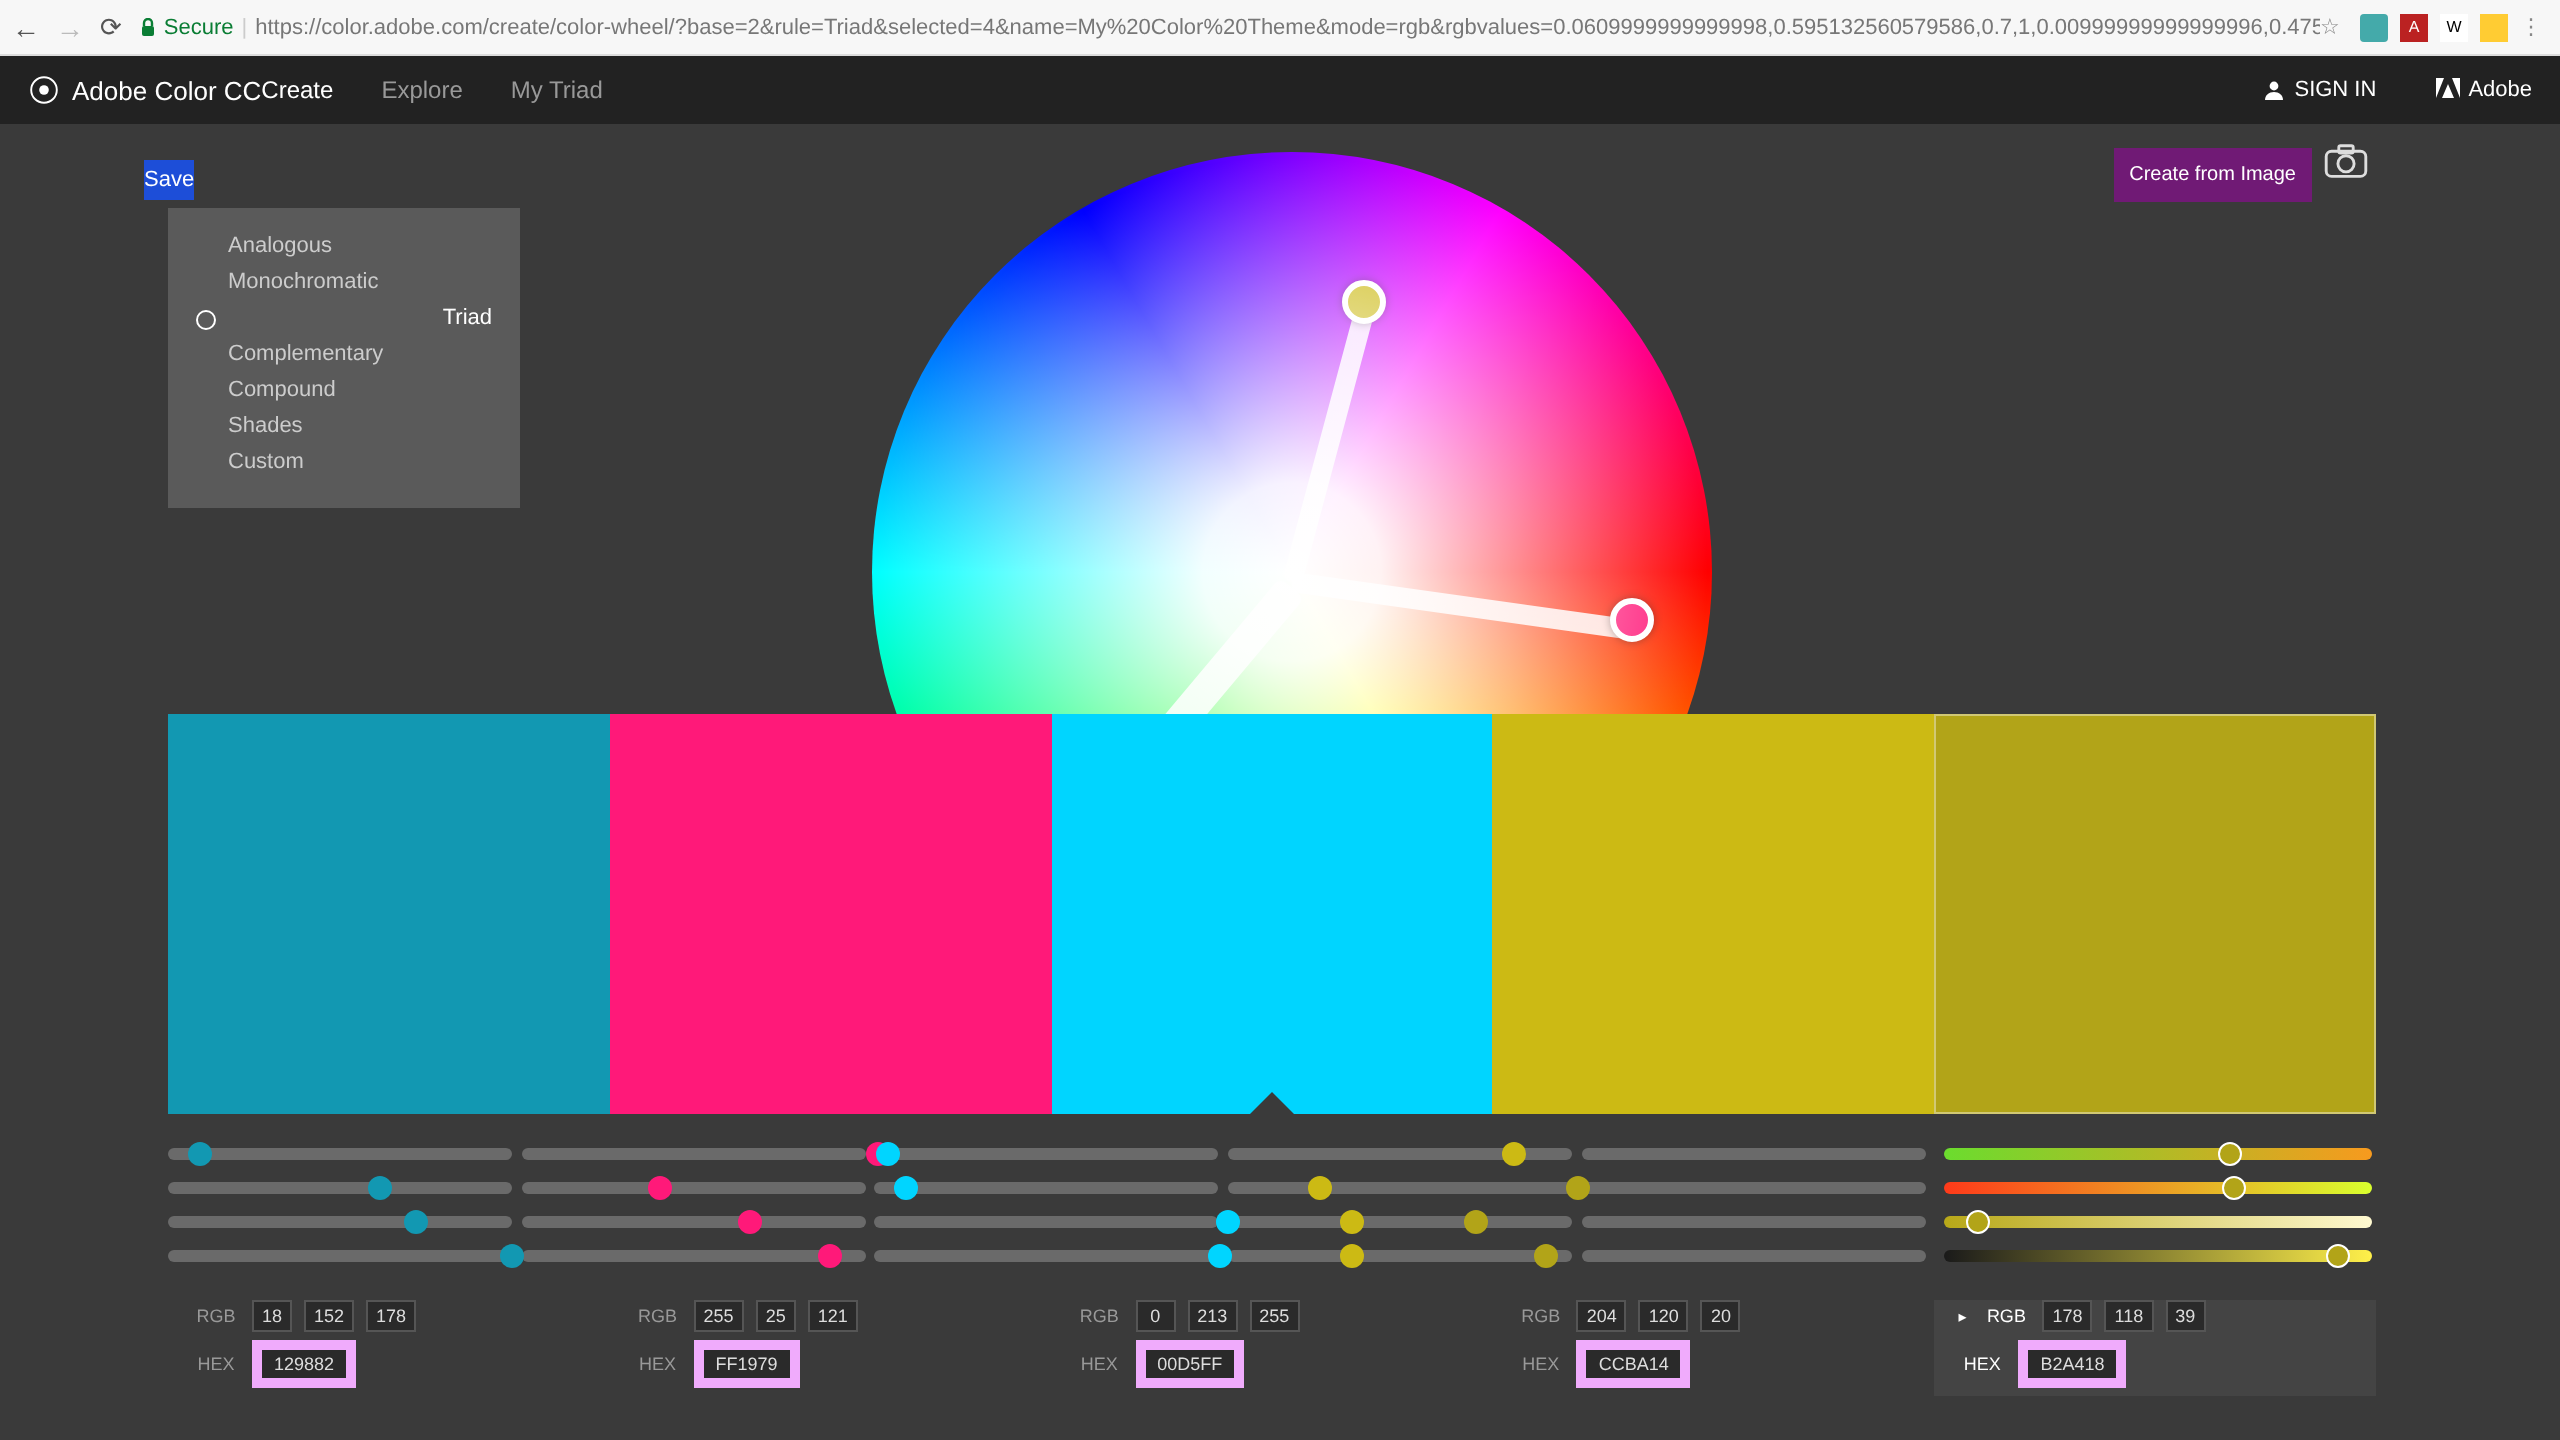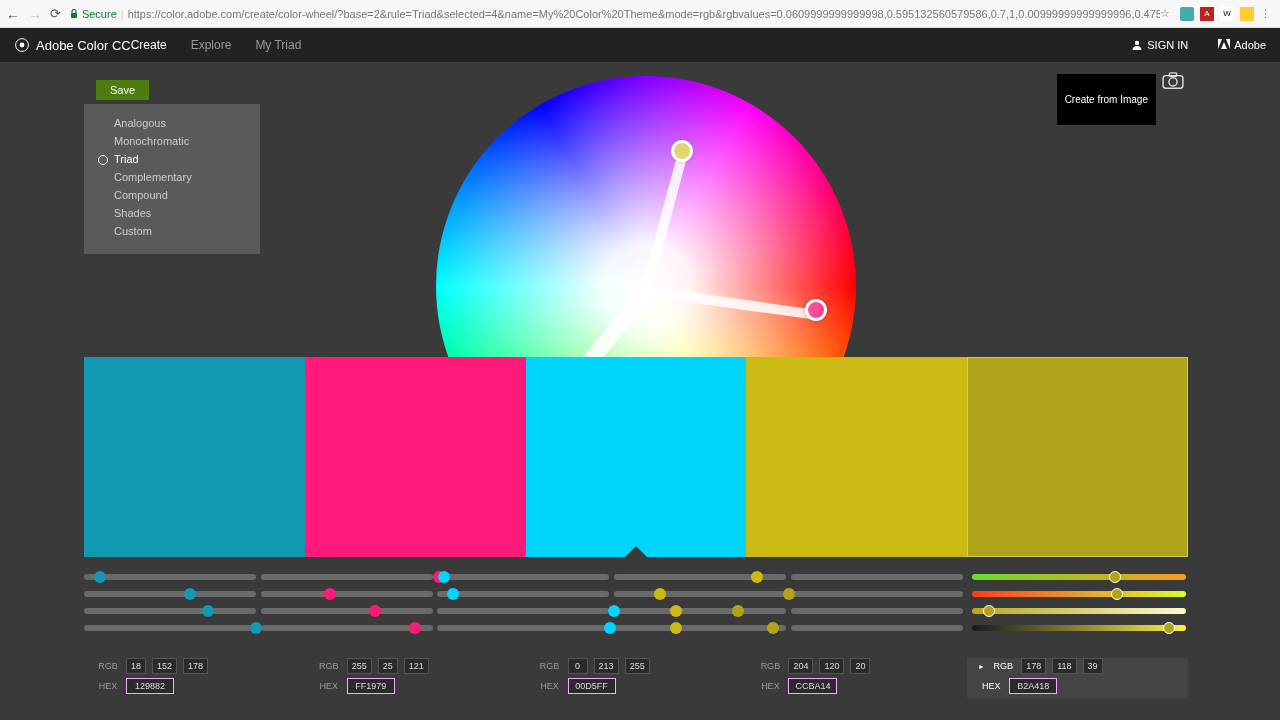--- a/index.html
+++ b/index.html
@@ -21,32 +21,32 @@
 .app-header .nav { display: flex; gap: 24px; }
 .app-header .nav a { color: #999; cursor: pointer; font-size: 12px; }
 .app-header .nav a.active { color: #fff; }
 .app-header .right { margin-left: auto; display: flex; align-items:center; gap: 30px; font-size: 11px; }
 .app-header .right .signin { display:flex; align-items:center; gap:4px; cursor:pointer; }
 .app-header .right .adobe { display:flex; align-items:center; gap:4px; cursor:pointer; }
 
 
 .main { position: relative; height: calc(720px - 28px - 34px); background: #3a3a3a; }
 
-.save-btn { position: absolute; top: 18px; left: 96px; background: #4d7c0f; color: #fff; font-size: 11px; padding: 4px 14px; border: none; cursor: pointer; }
-
-.create-img-btn { position: absolute; top: 12px; right: 124px; background: #000000; color: #fff; font-size: 10px; padding: 20px 8px; border: none; cursor: pointer; }
+.save-btn { position: absolute; top: 18px; left: 72px; background: #1d4ed8; color: #fff; font-size: 11px; padding: 4px 0; border: none; cursor: pointer; }
+
+.create-img-btn { position: absolute; top: 12px; right: 124px; background: #701a75; color: #fff; font-size: 10px; padding: 8px 8px; border: none; cursor: pointer; }
 .camera-icon { position: absolute; top: 10px; right: 96px; width: 22px; height: 18px; cursor:pointer; }
 
 
 .panel { position: absolute; top: 42px; left: 84px; width: 176px; background: #4d4d4d; border-radius: 2px; }
 .panel-header { display: flex; align-items:center; justify-content: space-between; padding: 10px 12px; font-size: 12px; color: #eee; }
 .panel-header .chev { color:#bbb; font-size:10px; }
 .panel-body { background: #5a5a5a; padding: 10px 14px 14px 14px; }
 .rule-item { font-size: 11px; color: #ccc; padding: 3px 0 3px 16px; position: relative; cursor: pointer; }
-.rule-item.active { color: #fff; }
+.rule-item.active { color: #fff; text-align: right; }
 .rule-item.active::before { content:''; position:absolute; left:0; top:5px; width:8px; height:8px; border:1px solid #fff; border-radius:50%; }
 
 
 .wheel-wrap { position: absolute; left: 436px; top: 14px; width: 420px; height: 420px; }
 .wheel { width: 100%; height: 100%; border-radius: 50%;
   background: conic-gradient(from 90deg,
     #ff0000, #ff8000, #ffff00, #80ff00, #00ff00, #00ff80,
     #00ffff, #0080ff, #0000ff, #8000ff, #ff00ff, #ff0080, #ff0000);
   position: relative;
 }
@@ -67,21 +67,21 @@
 .slider-dot { position:absolute; top:-1px; width:12px; height:12px; border-radius:50%; transform:translateX(-50%); }
 .grad-slider { position:absolute; top:2px; height:6px; border-radius:3px; }
 
 
 .values { position:absolute; bottom:22px; left:84px; right:92px; display:flex; }
 .val-col { flex:1; padding: 0 12px; }
 .val-col.selected { background: rgba(255,255,255,0.05); }
 .val-line { display:flex; align-items:center; gap:6px; font-size:9px; color:#aaa; margin-bottom:4px; }
 .val-line .lbl { width:24px; text-align:center; color:#999; }
 .val-line .num { background:#2a2a2a; padding:2px 4px; color:#ddd; min-width:20px; text-align:center; border:1px solid #555; font-size:9px; }
-.val-line .hex { background:#2a2a2a; padding:2px 6px; color:#ddd; min-width:48px; text-align:center; border:1px solid #f0abfc; font-size:9px; }
+.val-line .hex { background:#2a2a2a; padding:2px 6px; color:#ddd; min-width:48px; text-align:center; border:5px solid #f0abfc; font-size:9px; }
 .val-col.selected .lbl { color:#fff; }
 .val-col.selected .tri { color:#fff; font-size:8px; margin-right:2px; }
 
 </style>
 </head>
 <body>
 
 <div class="browser-bar">
   <div class="nav-arrows">
     <span>←</span>

